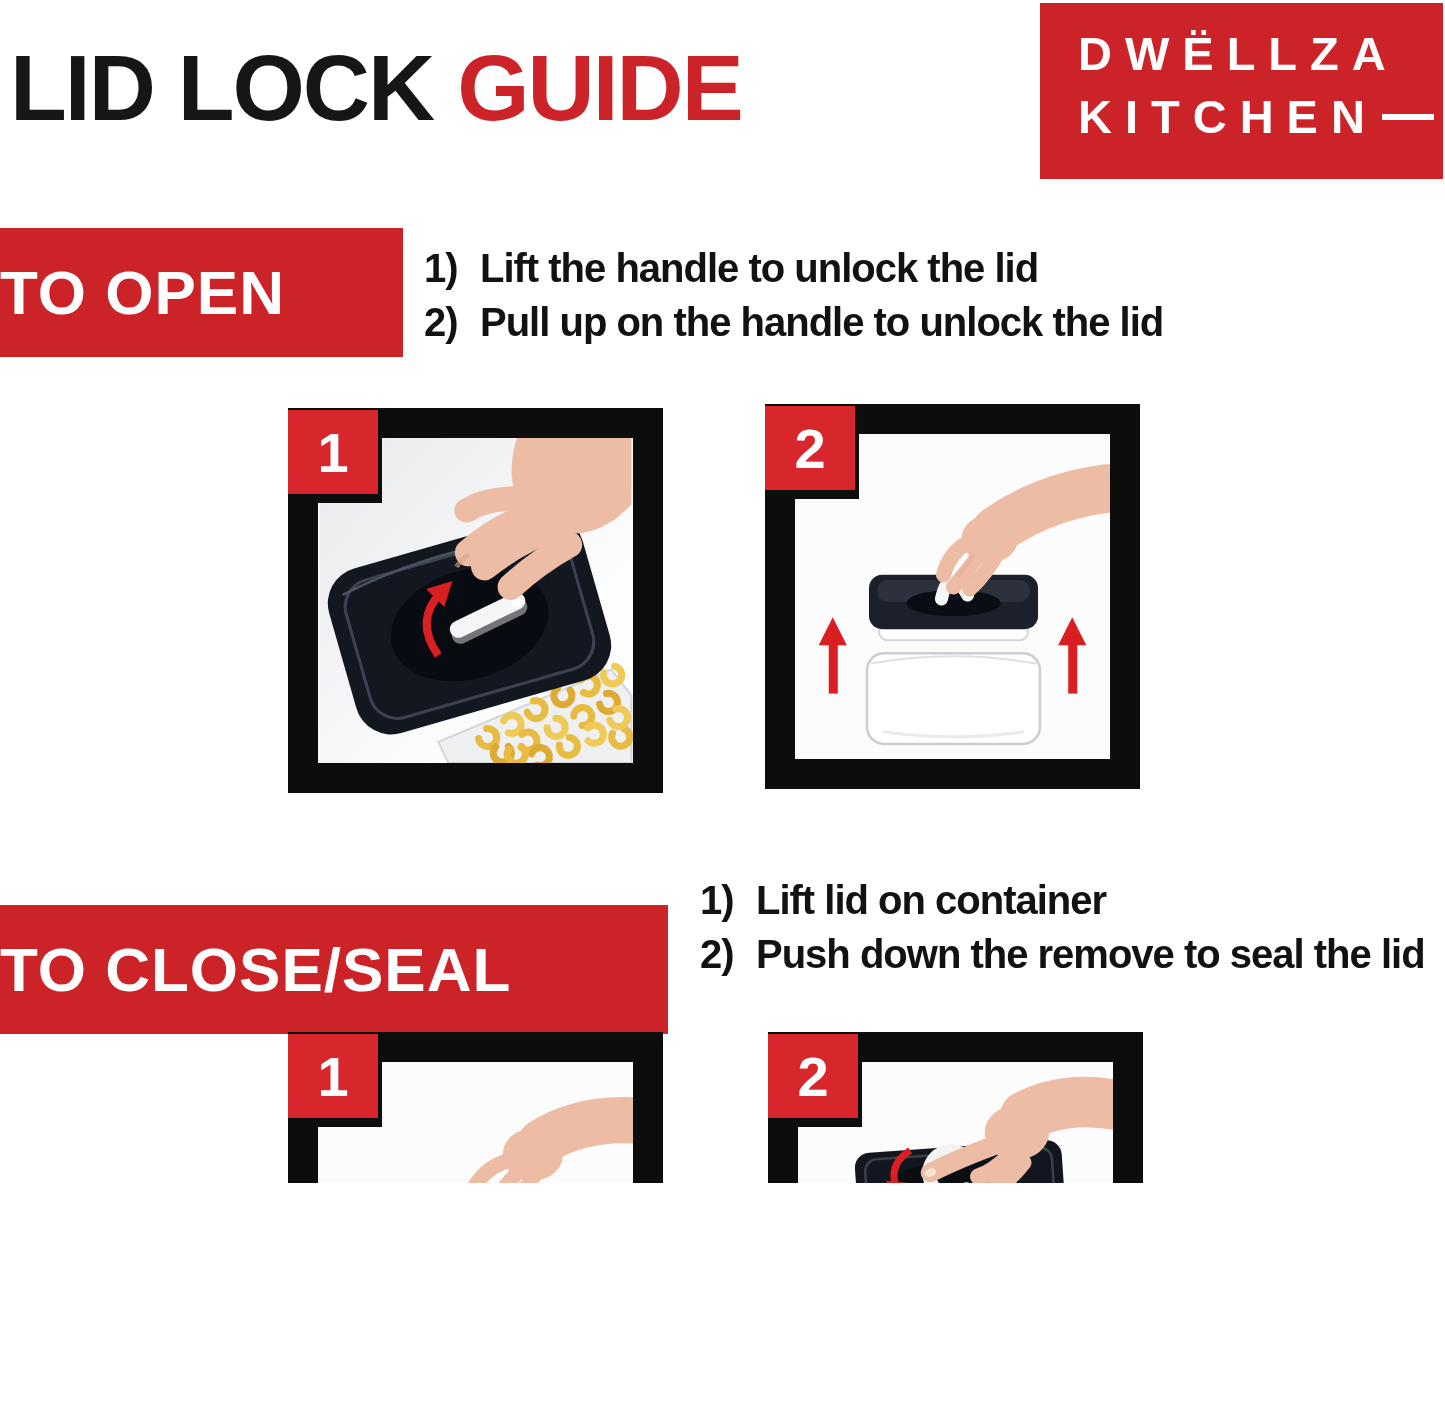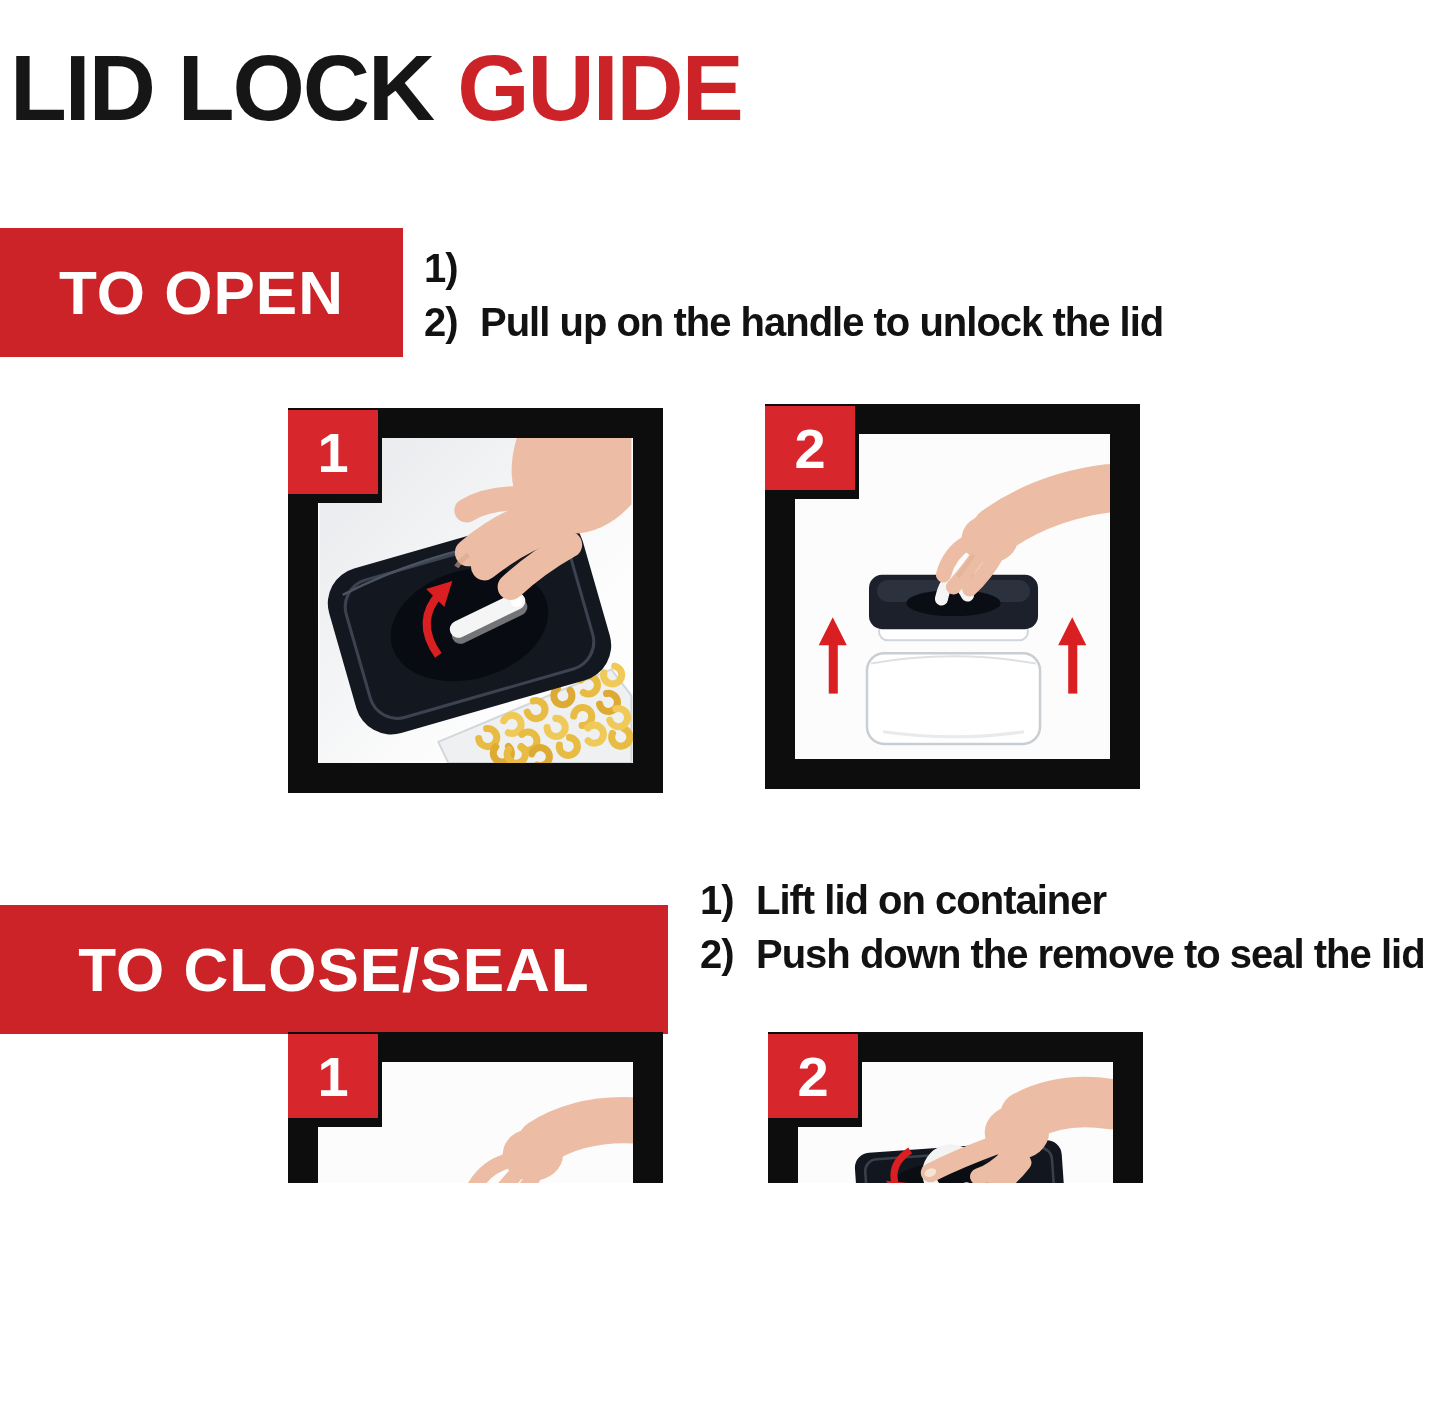--- a/index.html
+++ b/index.html
@@ -21,21 +21,21 @@
   }
   .logo-line{
     margin:27px 0 0 38px;font-size:47px;font-weight:bold;letter-spacing:13px;
     line-height:1.0;white-space:nowrap;display:flex;align-items:center;
   }
   .logo-line.second{margin-top:16px;}
   .logo-dash{display:inline-block;width:52px;height:6px;background:#ffffff;margin-left:4px;}
   
   .banner{
     position:absolute;left:0;height:129px;background:#cb2328;color:#ffffff;
-    display:flex;align-items:center;justify-content:center;
+    display:flex;align-items:center;
     font-size:62px;font-weight:bold;letter-spacing:1px;white-space:nowrap;
   }
   .banner-open{top:228px;width:403px;}
   .banner-close{top:863px;width:668px;margin-top:42px;}
   
   .steps{
     position:absolute;color:#121212;font-size:40px;font-weight:bold;
     letter-spacing:-1px;line-height:54px;white-space:nowrap;
   }
   .steps-open{left:424px;top:241px;}
@@ -75,27 +75,35 @@
         <stop offset="0" stop-color="#e7e9ec"></stop>
           <stop offset="0.7" stop-color="#fdfdfd"></stop>
       </linearGradient>
     </defs>
   </svg>
 
   <div class="title">
     <span class="t-black">LID LOCK</span><span class="t-red">GUIDE</span>
   </div>
 
+  <div class="logo">
+    <div class="logo-line">DWËLLZA</div>
+    <div class="logo-line second">
+      <span>KITCHEN</span>
+      <span class="logo-dash"></span>
+    </div>
+  </div>
 
   <div class="banner banner-open">
     <span>TO OPEN</span>
   </div>
   <div class="steps steps-open">
     <div class="step">
       <span class="num">1)</span>
+      <span class="txt">Lift the handle to unlock the lid</span>
     </div>
     <div class="step">
       <span class="num">2)</span>
       <span class="txt">Pull up on the handle to unlock the lid</span>
     </div>
   </div>
 
   <figure class="photo photo-1">
     <div class="badge">1</div>
     <div class="shot">

